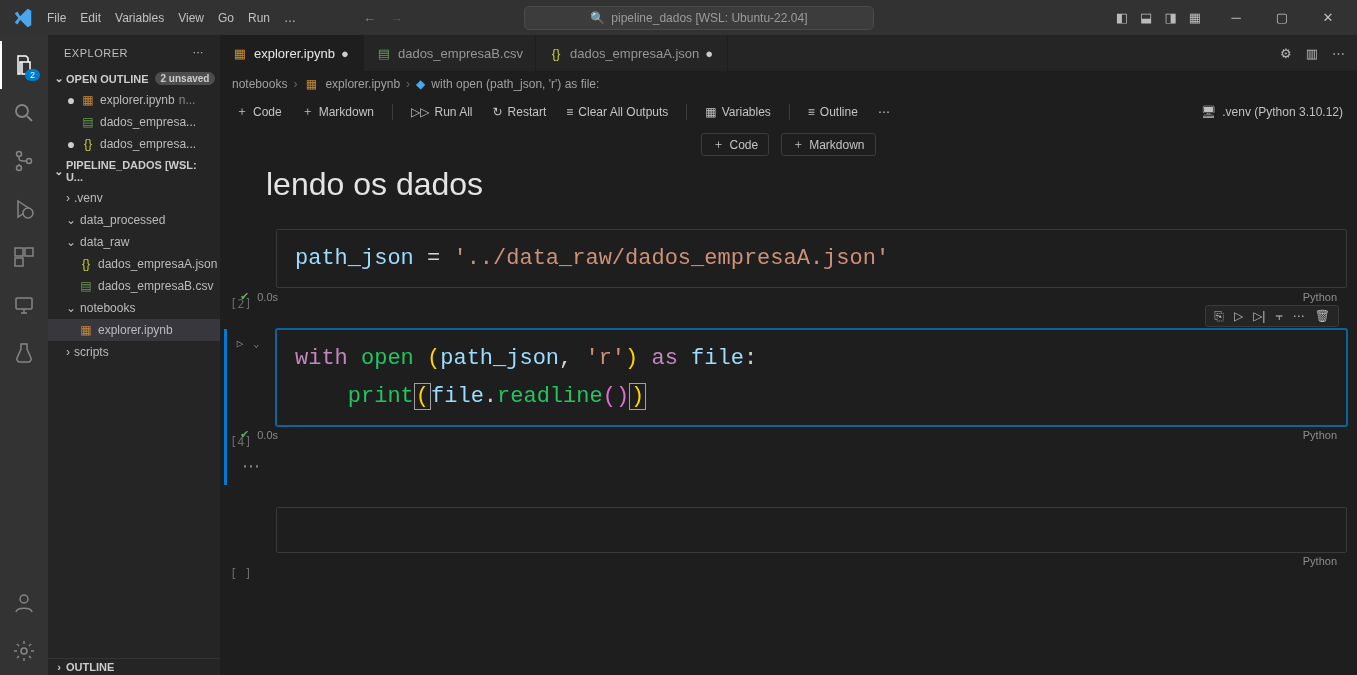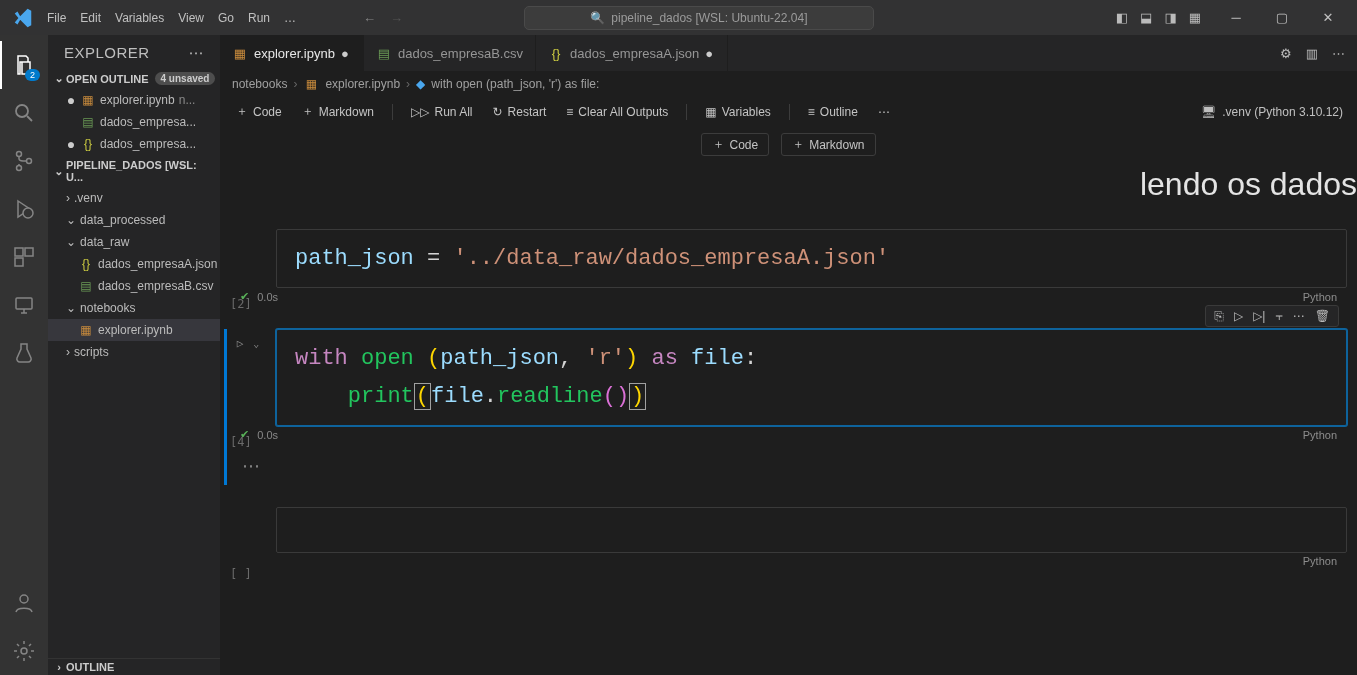--- a/index.html
+++ b/index.html
@@ -57,21 +57,21 @@
 .activitybar .ab-badge { position:absolute; bottom:8px; right:8px; background:#007acc; color:#fff; border-radius:10px; font-size:9px; padding:1px 5px; }
 .activitybar .spacer { flex:1; }
 
 .sidebar {
   width: 172px;
   background: #252526;
   display:flex; flex-direction:column;
   color:#bbb;
   font-size:12px;
 }
-.sidebar-header { height:35px; display:flex; align-items:center; padding:0 16px; letter-spacing:0.5px; font-size:15px; color:#bfbfbf; justify-content:space-between;}
+.sidebar-header { height:35px; display:flex; align-items:center; padding:0 16px; letter-spacing:0.5px; font-size:11px; color:#bfbfbf; justify-content:space-between;}
 .sidebar-section-title { display:flex; align-items:center; padding:2px 4px; cursor:default; font-weight:700; font-size:11px; color:#ccc; }
 .sidebar-section-title .chev { width:14px; display:inline-block; text-align:center; }
 .openeditors-badge { background:#4d4d4d; color:#ccc; border-radius:8px; font-size:10px; padding:1px 6px; margin-left:6px; }
 .tree { padding:2px 0; }
 .tree-row { display:flex; align-items:center; height:22px; padding-left:10px; gap:4px; white-space:nowrap; overflow:hidden; text-overflow:ellipsis; }
 .tree-row.selected { background:#37373d; }
 .tree-row .mod-dot { width:10px; text-align:center; color:#ccc; font-size:14px;}
 .indent1 { padding-left:18px; }
 .indent2 { padding-left:30px; }
 .file-icon { width:16px; height:16px; flex:none; display:inline-flex; align-items:center; justify-content:center; border-radius:2px;}
@@ -93,21 +93,21 @@
 
 .nb-toolbar { height:30px; display:flex; align-items:center; padding:0 8px; gap:4px; font-size:12px; color:#c4c4c4; background:#1e1e1e; border-bottom:1px solid transparent;}
 .nb-toolbar .tb-btn { display:flex; align-items:center; gap:5px; padding:3px 8px; border-radius:2px;}
 .nb-toolbar .sep { width:1px; height:16px; background:#3c3c3c; margin:0 6px; }
 .nb-toolbar .kernel { margin-left:auto; display:flex; align-items:center; gap:6px; color:#c0c0c0; padding-right:6px;}
 
 .notebook { flex:1; overflow:auto; padding:4px 0 30px 0; position:relative;}
 .insert-toolbar { display:flex; justify-content:center; gap:12px; margin:2px 0 4px 0;}
 .insert-toolbar .ins-btn { border:1px solid #3c3c3c; padding:2px 10px; font-size:12px; border-radius:3px; display:flex; align-items:center; gap:5px; color:#c4c4c4;}
 
-.markdown-cell { padding:6px 0 20px 46px;text-align:right; }
+.markdown-cell { padding:6px 0 20px 46px; }
 .markdown-cell h1 { font-size:32px; font-weight:400; color:#e4e4e4; }
 
 .cell { position:relative; margin:6px 10px 6px 10px; }
 .cell-gutter { position:absolute; left:0; top:6px; width:36px; text-align:center; color:#8a8a8a; font-family:Consolas,monospace;}
 .cell-gutter .play { font-size:11px; }
 .cell-body { margin-left:46px; border:1px solid #3a3a3a; background:#1e1e1e; border-radius:2px;}
 .cell.focused .cell-body { border-color:#0e639c; box-shadow:0 0 0 1px #0e639c;}
 .cell.focused::before { content:""; position:absolute; left:-6px; top:0; bottom:-40px; width:3px; background:#0078d4;}
 .cell-code { padding:10px 18px; font-family:Consolas,"Courier New",monospace; font-size:22px; white-space:pre; color:#d4d4d4; line-height:1.7;}
 .cell-footer { display:flex; align-items:center; padding:2px 10px 4px 10px; font-size:11px; color:#888;}
@@ -229,21 +229,21 @@
   </div>
 
   <div class="sidebar">
     <div class="sidebar-header">
       <span>EXPLORER</span>
       <span>⋯</span>
     </div>
     <div class="sidebar-section-title">
       <span class="chev">⌄</span>
       <span>OPEN OUTLINE</span>
-      <span class="openeditors-badge">4 unsaved</span>
+      <span class="openeditors-badge">2 unsaved</span>
     </div>
     <div class="tree">
       <div class="tree-row indent1">
         <span class="mod-dot">●</span>
         <span class="file-icon ipynb-icon">▦</span>
         <span>explorer.ipynb</span>
         <span style="color:#888;">n...</span>
       </div>
       <div class="tree-row indent1">
         <span class="mod-dot"></span>

